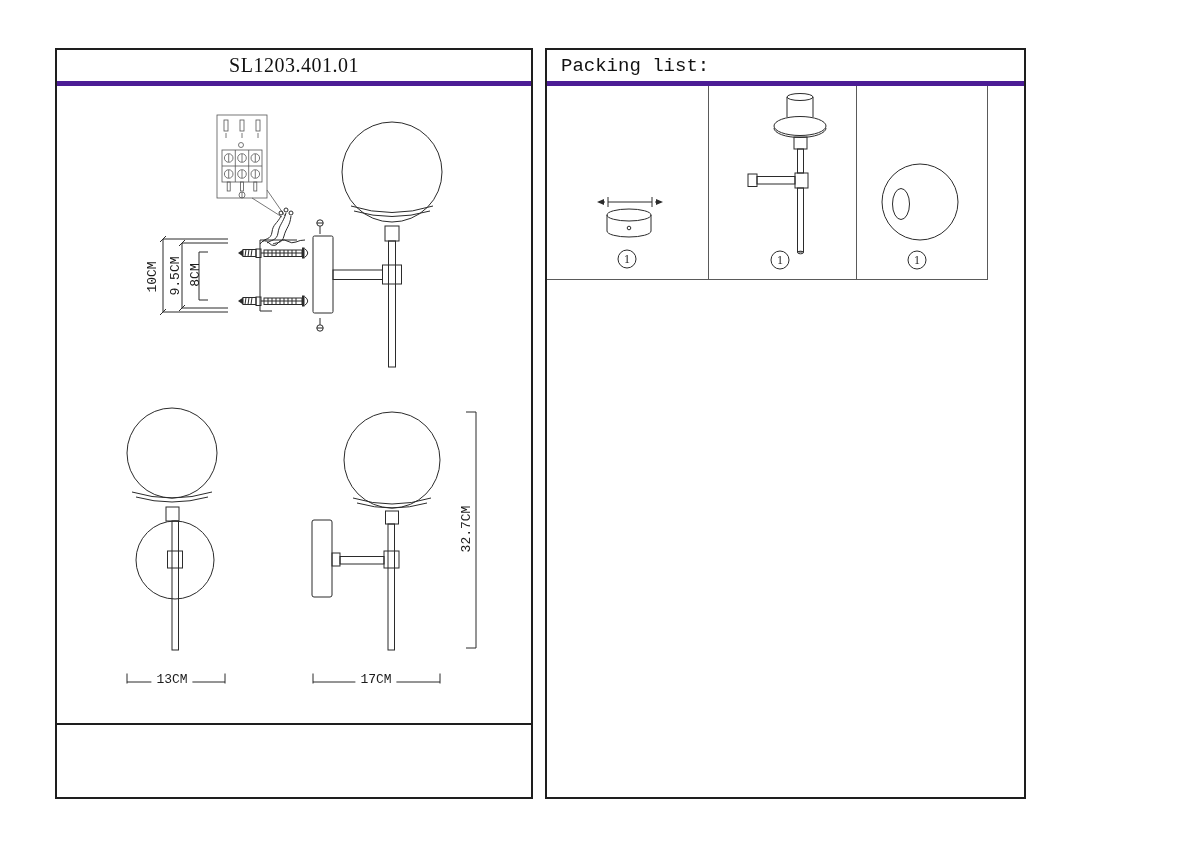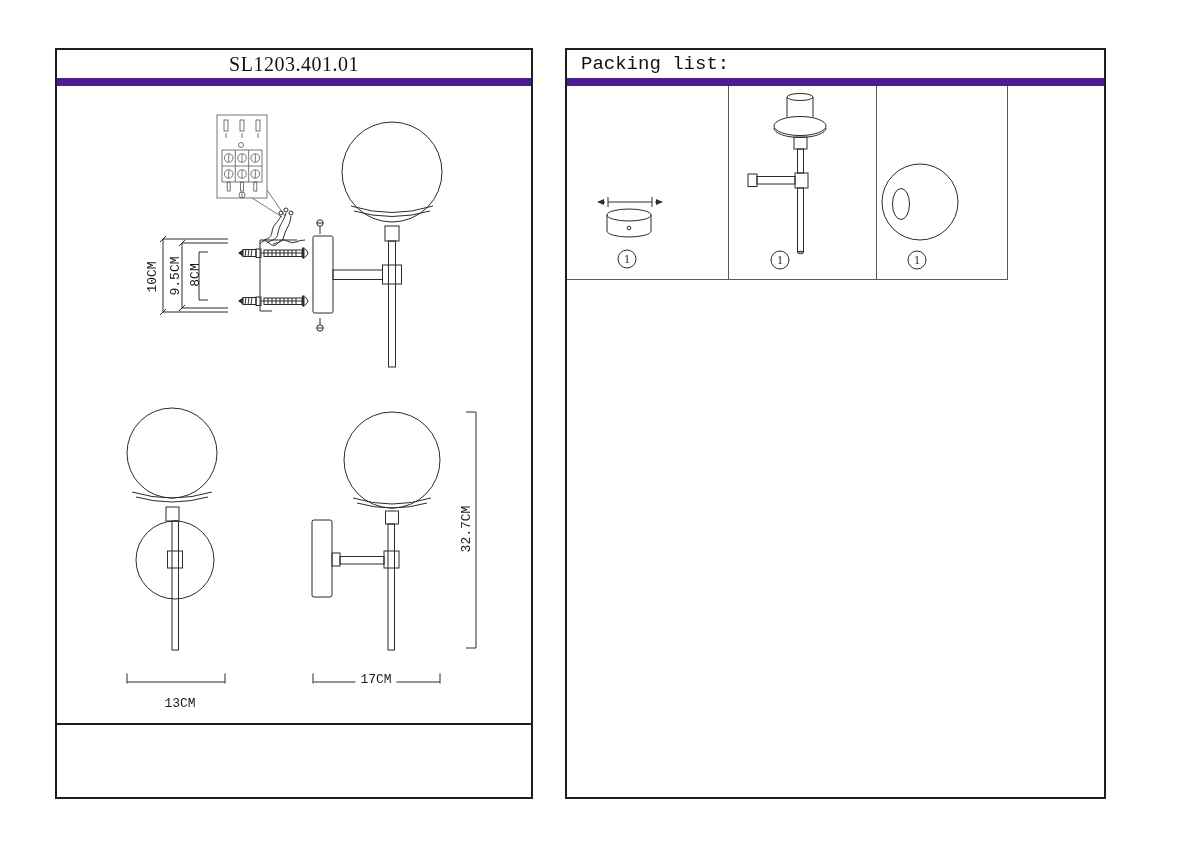--- a/index.html
+++ b/index.html
@@ -1,21 +1,21 @@
 <!DOCTYPE html>
 <html><head>
 <meta charset="utf-8">
 <style>
   html,body{margin:0;padding:0;background:#ffffff;}
   #page{position:relative;width:1200px;height:848px;background:#fff;overflow:hidden;
         font-family:"Liberation Sans",sans-serif;}
   .panel{position:absolute;border:2px solid #1e1e1e;box-sizing:border-box;background:#fff;}
   #left-panel{left:55px;top:48px;width:478px;height:751px;}
-  #right-panel{left:565px;top:48px;width:541px;height:751px;}
-  .panel-header{height:36px;border-bottom:8px solid #4c1d95;box-sizing:border-box;
+  #right-panel{left:545px;top:48px;width:481px;height:751px;}
+  .panel-header{height:36px;border-bottom:5px solid #4c1d95;box-sizing:border-box;
                 display:flex;align-items:center;}
   #left-title{justify-content:center;font-family:"Liberation Serif",serif;
               font-size:20px;color:#111;letter-spacing:.5px;}
   #packing-title{justify-content:flex-start;padding-left:14px;
                  font-family:"Liberation Mono",monospace;font-size:19px;color:#111;}
   #left-footer-divider{position:absolute;left:0;right:0;top:673px;height:0;
                        border-top:2px solid #1e1e1e;}
   #packing-cells{position:absolute;left:0;top:36px;display:flex;}
   .pcell{box-sizing:border-box;border-right:1px solid #5a5a5a;border-bottom:1px solid #5a5a5a;
          height:194px;background:#fff;}
@@ -204,21 +204,21 @@
     <g>
       <line class="ln" x1="366" y1="12" x2="366" y2="248"></line>
       <line class="ln" x1="356" y1="12" x2="366" y2="12"></line>
       <line class="ln" x1="356" y1="248" x2="366" y2="248"></line>
     </g>
   </svg>
 
   <div class="dim-label vert" style="left:152px;top:277px;">10CM</div>
   <div class="dim-label vert" style="left:175px;top:276px;">9.5CM</div>
   <div class="dim-label vert" style="left:195px;top:275px;">8CM</div>
-  <div class="dim-label on-line" style="left:180px;top:679px;margin-top:24px;">13CM</div>
+  <div class="dim-label on-line" style="left:172px;top:679px;">13CM</div>
   <div class="dim-label on-line" style="left:376px;top:679px;text-align:right;">17CM</div>
   <div class="dim-label vert" style="left:466px;top:529px;">32.7CM</div>
 
   <div id="right-panel" class="panel">
     <div id="packing-title" class="panel-header">
       <span>Packing list:</span>
     </div>
     <div id="packing-cells">
       <div id="pcell-1" class="pcell"></div>
       <div id="pcell-2" class="pcell"></div>

